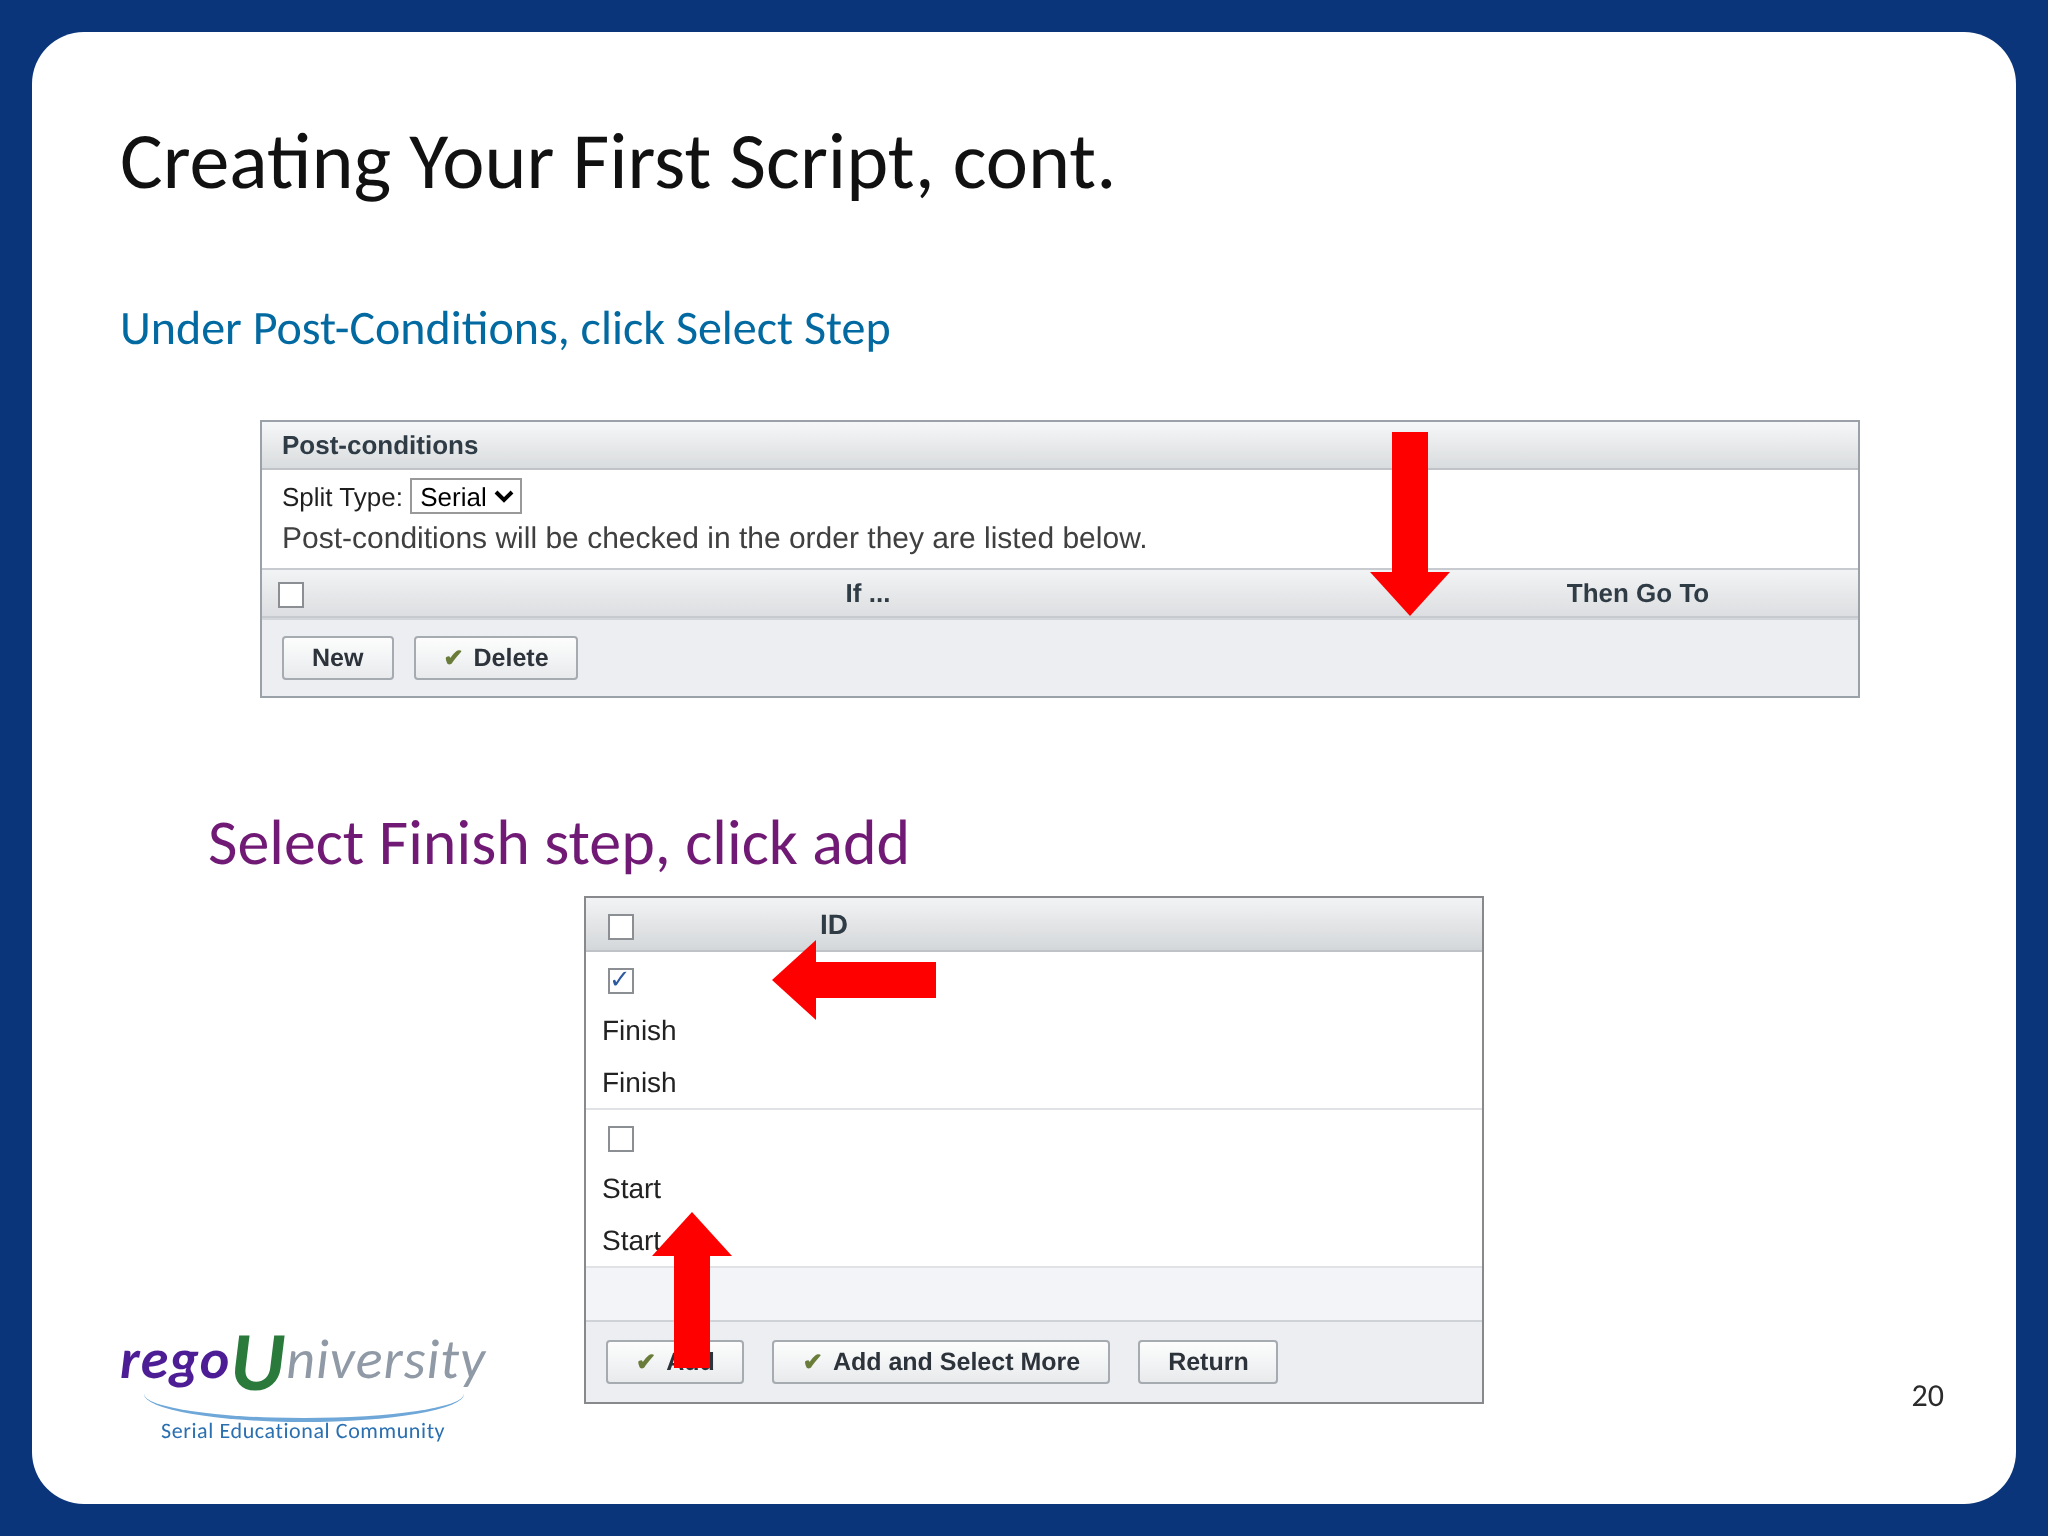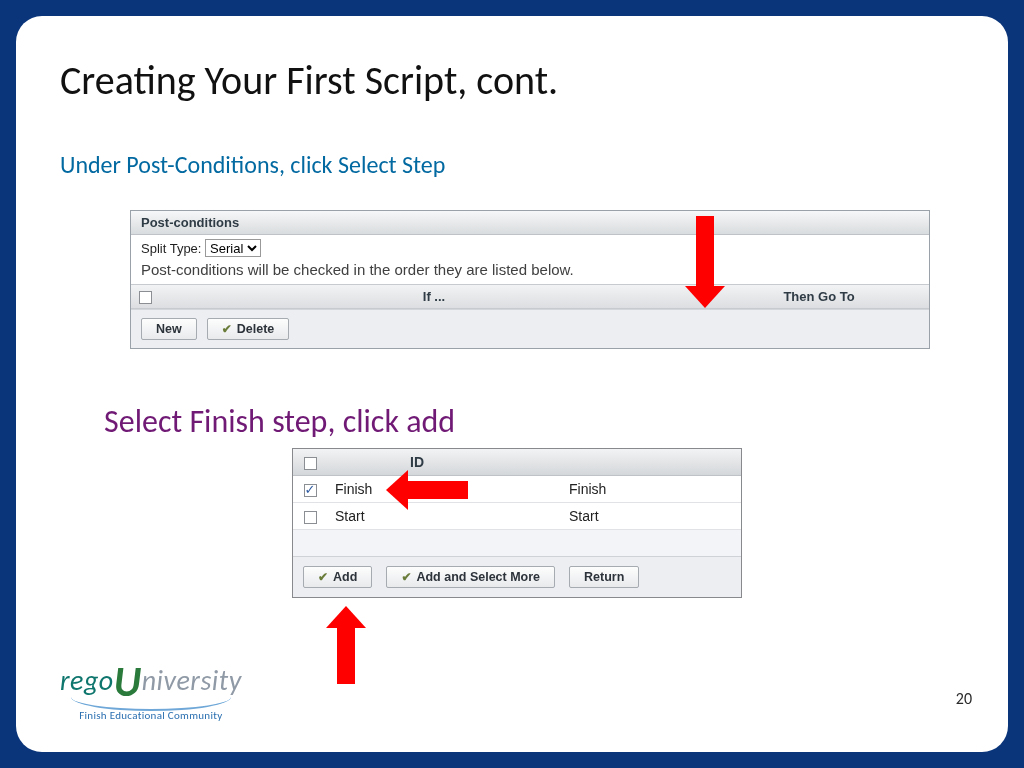--- a/index.html
+++ b/index.html
@@ -88,21 +88,21 @@
   }
   .p2-head {
     display:flex; background:linear-gradient(#f2f3f4,#d4d7da);
     border-bottom:1px solid #bfc3c7;
   }
   .p2-head div { padding:5px 8px; font-weight:bold; color:#2f3b45; }
   .p2-head .h0 { width:34px; text-align:center; font-weight:normal; }
   .p2-head .h1 { flex:1; text-align:center; border-left:1px solid #c0c4c8; border-right:1px solid #c0c4c8; }
   .p2-head .h2 { width:180px; text-align:center; }
   .p2-row {
-    display:flex; background:#fff; border-bottom:1px solid #e0e2e5;
+    display:flex; background:#fff; border-bottom:1px solid #e0e2e5;flex-direction:column;
   }
   .p2-row div { padding:5px 8px; }
   .p2-row .h0 { width:34px; text-align:center; }
   .p2-row .h1 { flex:1; }
   .p2-row .h2 { width:180px; }
   .p2-spacer { height:26px; background:#f3f4f7; }
   .p2-foot {
     background:#eceef2; padding:9px 10px; display:flex; gap:14px;
     border-top:1px solid #cfd2d6; justify-content:flex-start;
   }
@@ -130,21 +130,21 @@
   }
   .arrow-up::before {
     content:""; position:absolute; left:-11px; top:-22px;
     border-left:20px solid transparent; border-right:20px solid transparent;
     border-bottom:22px solid #ff0000;
   }
 
   
   .logo { position:absolute; left:44px; bottom:30px; }
   .logo .line1 { font-size:28px; letter-spacing:0.5px; }
-  .logo .rego { color:#0f766e; font-weight:normal; font-style:italic; }
+  .logo .rego { color:#4c1d95; font-weight:bold; font-style:italic; }
   .logo .U { color:#2a7a3c; font-size:42px; font-style:italic; font-weight:bold; position:relative; top:6px; }
   .logo .niv { color:#8f9aa6; font-style:italic; }
   .logo .tagline { font-size:11px; color:#2a6fb0; text-align:center; margin-top:-2px; letter-spacing:0.3px;}
   .logo .swoosh {
     width:160px; height:14px; border-bottom:2px solid #6fa8d8; border-radius:0 0 80px 80px/0 0 14px 14px;
     margin:-4px auto -2px auto;
   }
   .pagenum { position:absolute; right:36px; bottom:44px; font-size:16px; color:#2b2b2b; }
 </style>
 </head>
@@ -215,18 +215,18 @@
 
   <div class="arrow-down" style="left:680px; top:200px; height:72px;"></div>
   <div class="arrow-left" style="left:392px; top:465px; width:60px;"></div>
   <div class="arrow-up" style="left:321px; top:612px; height:56px;"></div>
 
   <div class="logo">
     <div class="line1">
       <span class="rego">rego</span><span class="U">U</span><span class="niv">niversity</span>
     </div>
     <div class="swoosh"></div>
-    <div class="tagline">Finish Educational Community</div>
+    <div class="tagline">Serial Educational Community</div>
   </div>
 
   <div class="pagenum">20</div>
 
 </div>
 
 </body></html>

